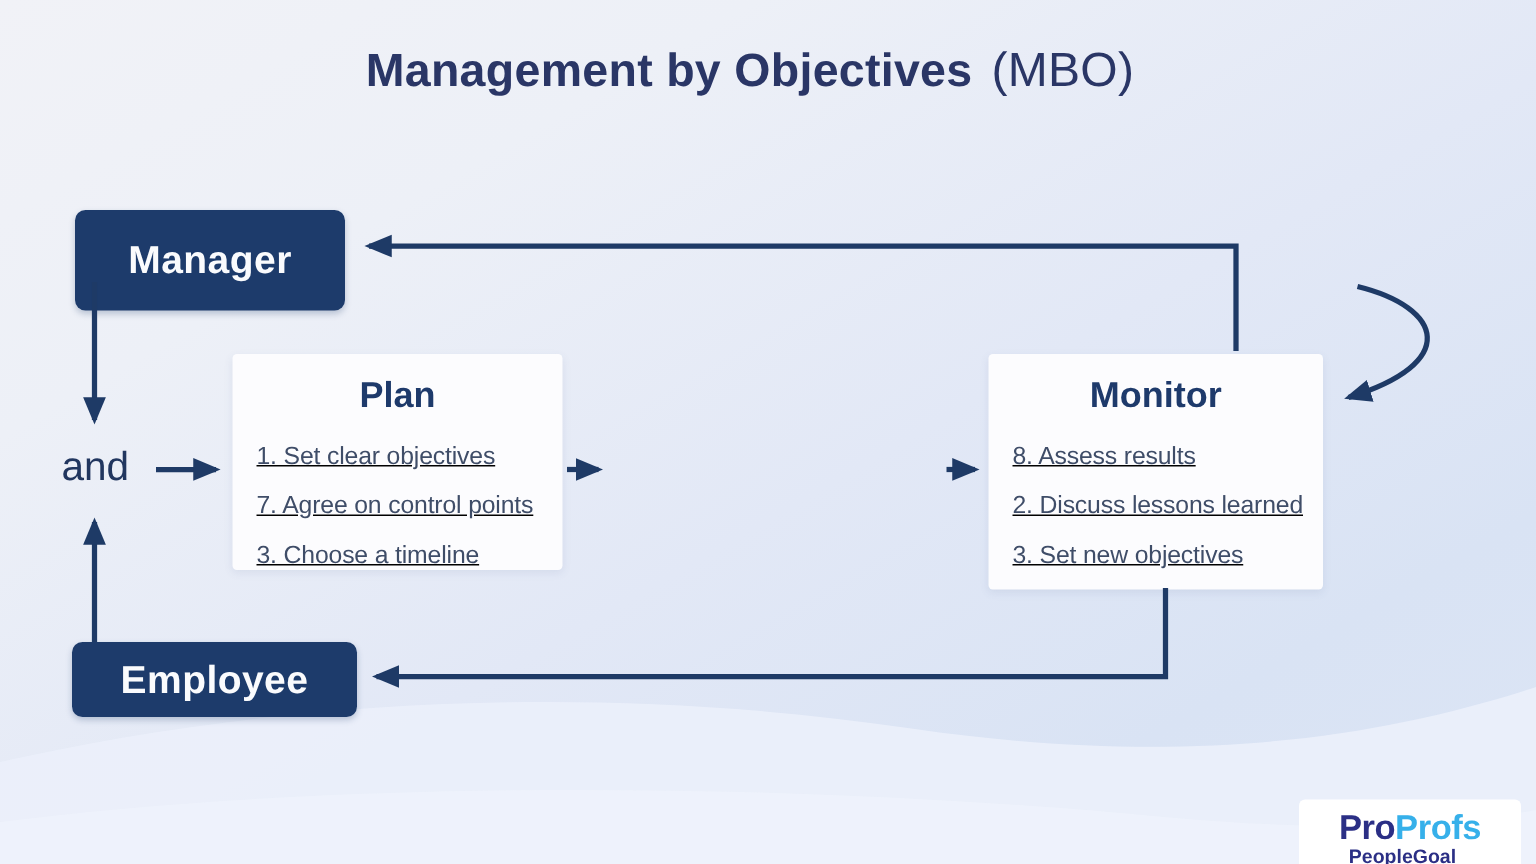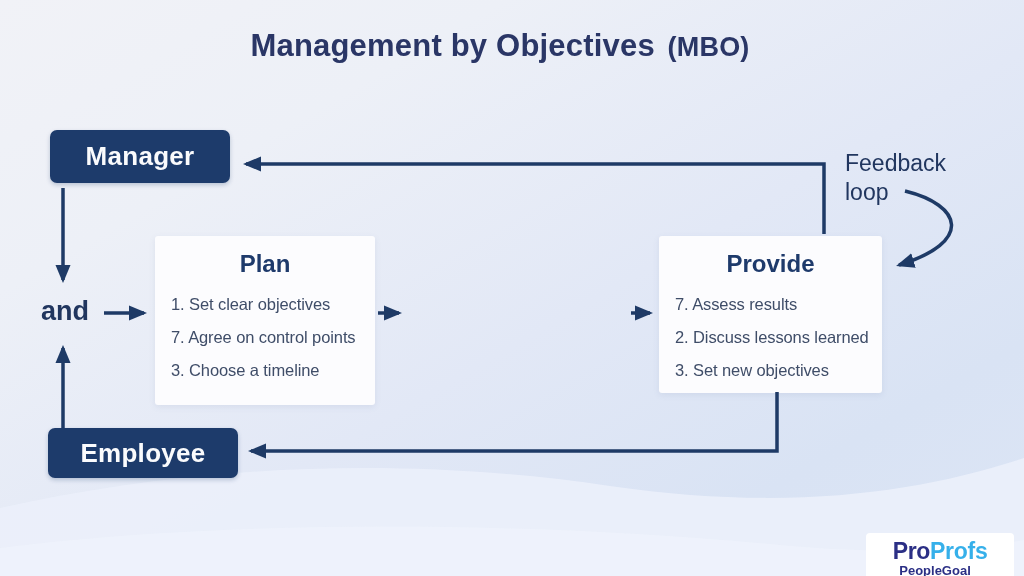--- a/index.html
+++ b/index.html
@@ -25,78 +25,79 @@
     position: absolute;
     top: 28px;
     left: 0;
     width: 1000px;
     text-align: center;
     color: #2a3666;
     letter-spacing: 0.2px;
     white-space: nowrap;
   }
   .diagram-title .main { font-size: 31px; font-weight: bold; }
-  .diagram-title .suffix { font-size: 27px; font-weight: 700; margin-left: 8px; }
+  .diagram-title .suffix { font-size: 32px; font-weight: 400; margin-left: 8px; }
 
   .role-box {
     position: absolute;
     background: #1d3b6b;
     color: #fafbfd;
     border-radius: 7px;
     display: flex;
     align-items: center;
     justify-content: center;
     font-weight: bold;
     font-size: 26px;
     letter-spacing: 0.3px;
     box-shadow: 0 2px 4px rgba(29,59,107,0.25);
   }
-  .manager-box  { left: 50px; top: 130px; width: 180px; height: 53px; }
+  .manager-box  { left: 50px; top: 140px; width: 180px; height: 67px; }
   .employee-box { left: 48px; top: 428px; width: 190px; height: 50px; }
 
   .and-label {
     position: absolute;
     left: 41px; top: 296px;
     font-size: 27px;
-    font-weight: 700;
+    font-weight: 400;
     color: #21365f;
   }
 
   .feedback-label {
     position: absolute;
     left: 845px; top: 149px;
     width: 112px;
     font-size: 23px;
     font-weight: 500;
     line-height: 1.25;
     color: #21365f;
   }
 
   .step-card {
     position: absolute;
     background: #fcfcfe;
     border-radius: 3px;
     box-shadow: 0 2px 6px rgba(80,100,150,0.10);
     padding: 13px 8px 10px 8px;
   }
-  .card-plan    { left: 155px; top: 236px; width: 220px; height: 169px; }
+  .card-plan    { left: 155px; top: 236px; width: 220px; height: 144px; }
   .card-monitor { left: 410px; top: 236px; width: 218px; height: 178px; }
   .card-review  { left: 659px; top: 236px; width: 223px; height: 157px; }
 
   .step-card h2 {
     text-align: center;
     font-size: 24px;
     font-weight: bold;
     color: #1e3a6b;
     line-height: 30px;
   }
   .step-card ul {
     list-style: none;
     margin: 13px 0 0 8px;
     padding-right: 2px;
+    text-decoration: underline;
   }
   .step-card li {
     font-size: 16.5px;
     line-height: 24px;
     color: #3f4d68;
     margin-bottom: 9px;
     padding-left: 22px;
     text-indent: -22px;
     letter-spacing: -0.1px;
   }
@@ -158,36 +159,35 @@
 
   <div class="role-box manager-box">
     <span>Manager</span>
   </div>
   <div class="role-box employee-box">
     <span>Employee</span>
   </div>
 
   <div class="and-label">and</div>
 
-  <div class="feedback-label">Feedback loop</div>
 
   <div class="step-card card-plan">
     <h2>Plan</h2>
     <ul>
       <li>1. Set clear objectives</li>
       <li>7. Agree on control points</li>
       <li>3. Choose a timeline</li>
     </ul>
   </div>
 
 
   <div class="step-card card-review">
-    <h2>Provide</h2>
+    <h2>Monitor</h2>
     <ul>
-      <li>7. Assess results</li>
+      <li>8. Assess results</li>
       <li>2. Discuss lessons learned</li>
       <li>3. Set new objectives</li>
     </ul>
   </div>
 
   <svg class="arrows" viewBox="0 0 1024 576">
     <defs>
       <marker id="arrowhead" viewBox="0 0 6 5" refX="5" refY="2.5" markerWidth="5.2" markerHeight="4.4" orient="auto" markerUnits="strokeWidth">
         <path d="M0,0 L6,2.5 L0,5 Z" fill="#1e3a66"></path>
       </marker>

